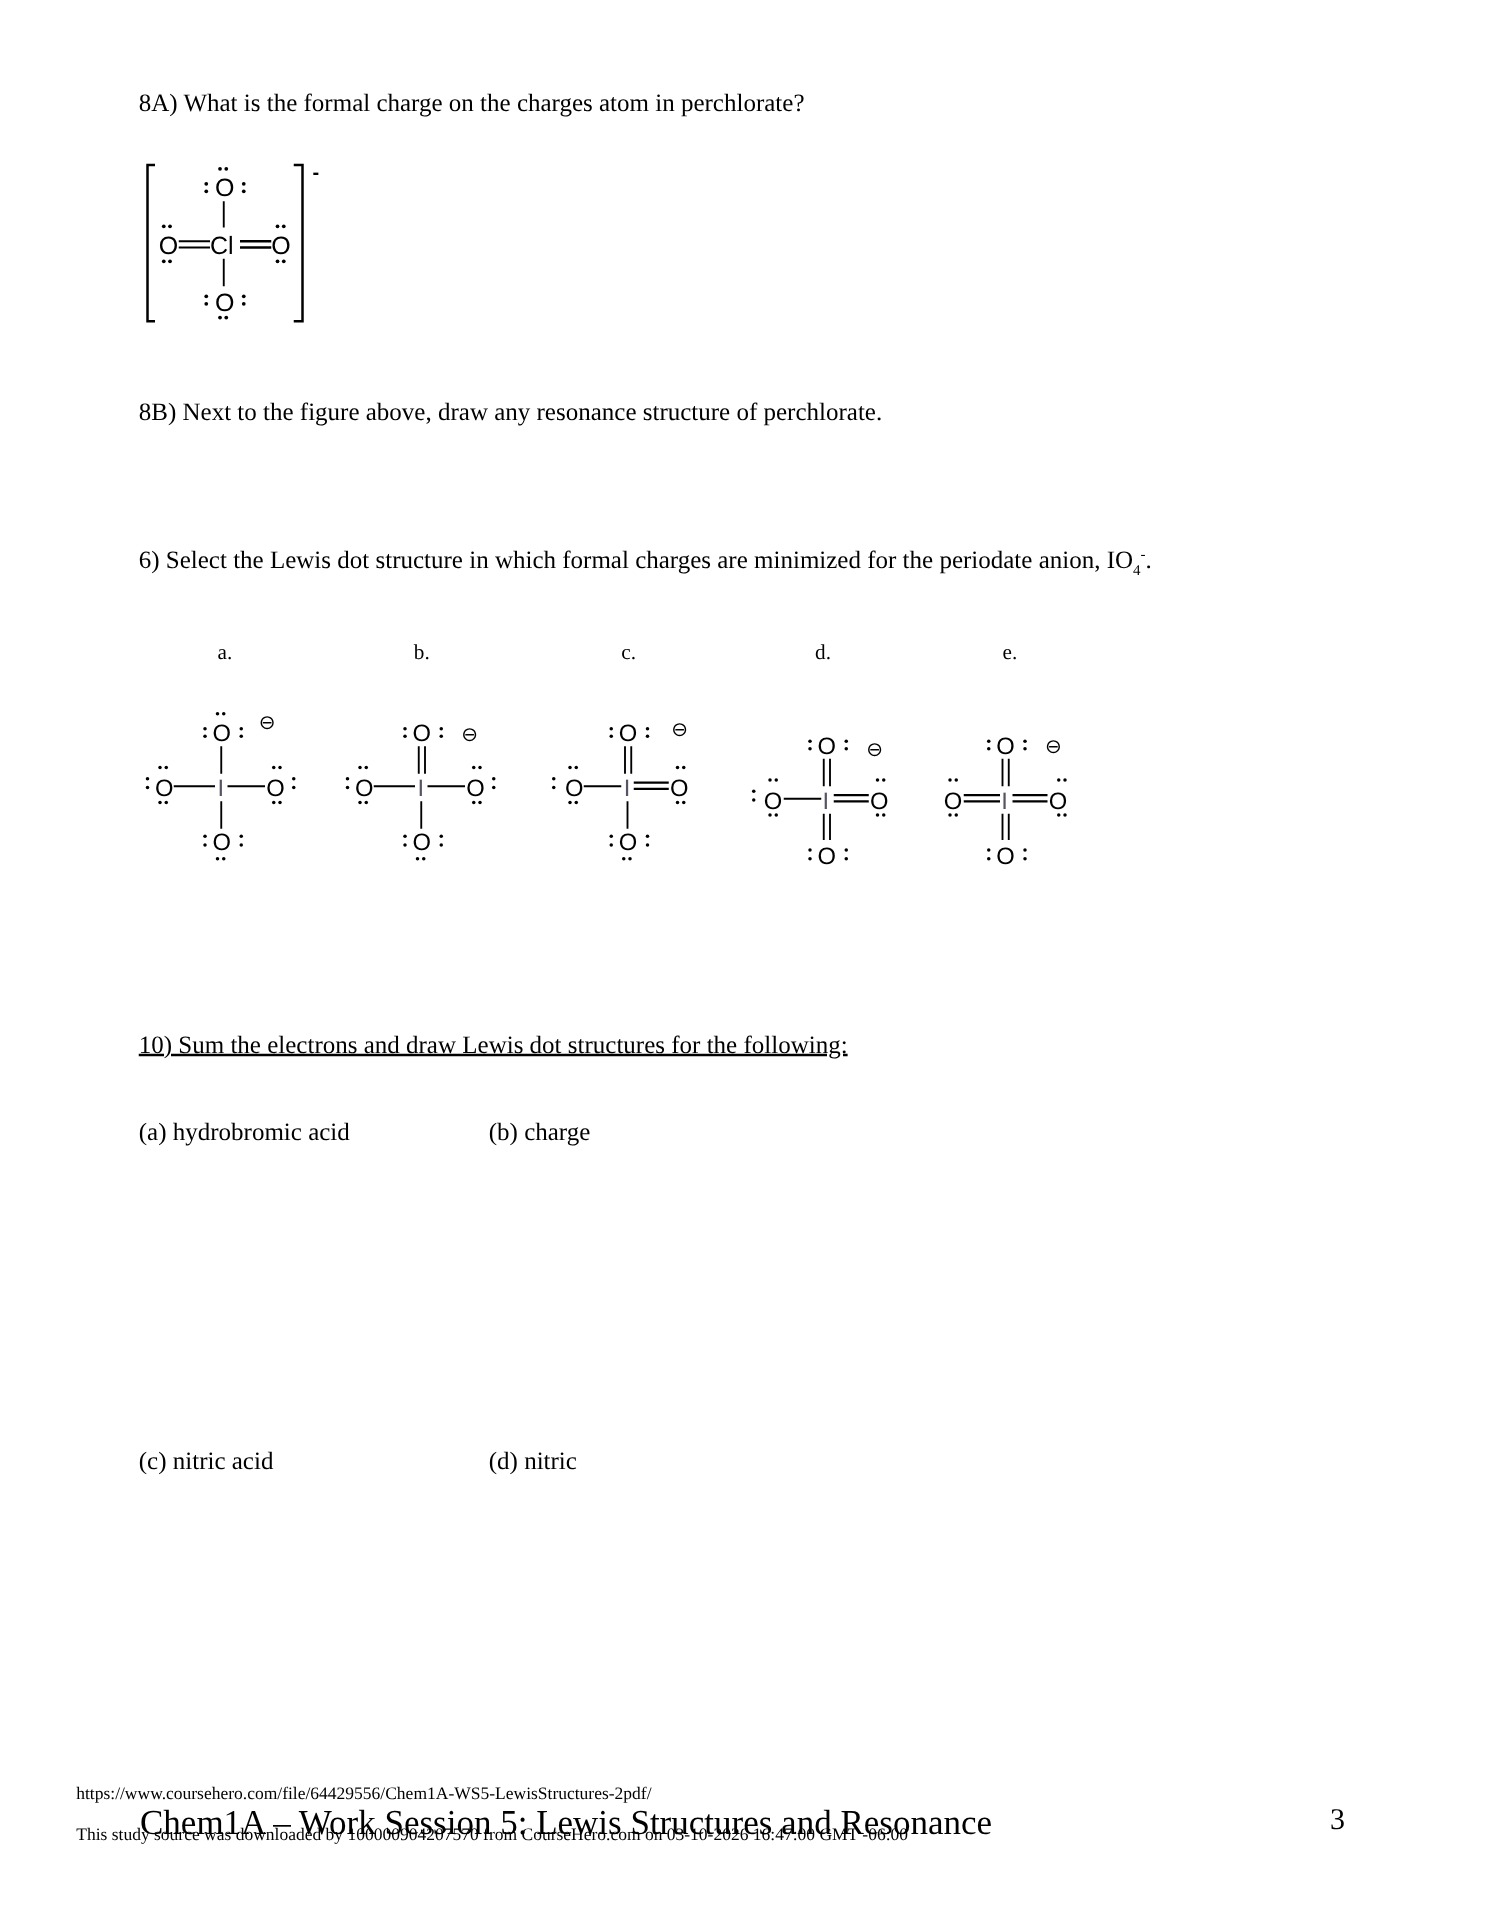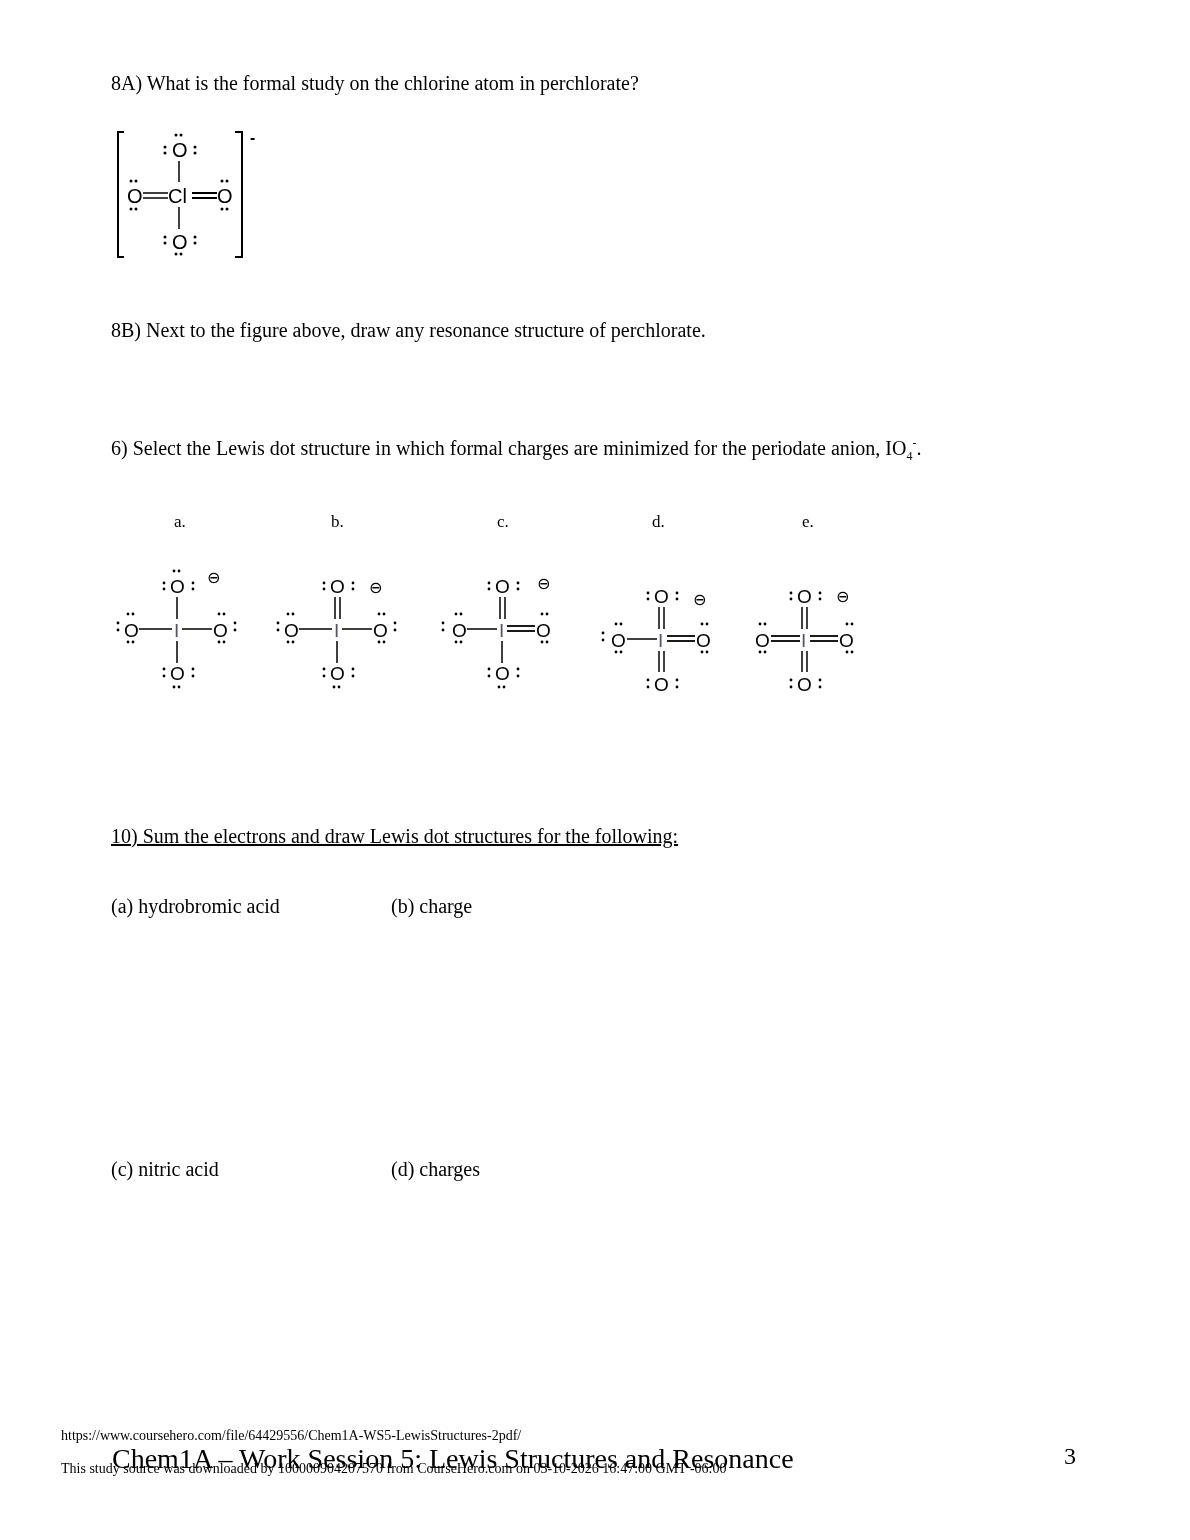--- a/index.html
+++ b/index.html
@@ -8,21 +8,21 @@
   .txt { position:absolute; font-size:20px; white-space:nowrap; }
   .small { position:absolute; font-size:14px; white-space:nowrap; }
   sub, sup { font-size:12px; }
   svg text { font-family:"Liberation Sans", "DejaVu Sans", sans-serif; }
   .optlabel { position:absolute; font-size:17px; }
   .fig { position:absolute; }
 </style>
 </head>
 <body>
 
-<div class="txt" style="left:111px; top:72px;">8A) What is the formal study on the chlorine atom in perchlorate?</div>
+<div class="txt" style="left:111px; top:72px;">8A) What is the formal charge on the charges atom in perchlorate?</div>
 
 <svg class="fig" style="left:110px; top:125px;" width="160" height="140" viewBox="0 0 160 140">
 
   <path d="M14 7 L8 7 L8 132 L14 132" stroke="#000" stroke-width="2" fill="none"></path>
   <path d="M125 7 L132 7 L132 132 L125 132" stroke="#000" stroke-width="2" fill="none"></path>
   <text x="140" y="18" font-size="16" font-weight="bold">-</text>
 
   <text x="62" y="32" font-size="20">O</text>
   <circle cx="66" cy="10" r="1.5"></circle>
     <circle cx="71" cy="10" r="1.5"></circle>
@@ -240,18 +240,18 @@
   <circle cx="39" cy="102" r="1.4"></circle>
     <circle cx="39" cy="109" r="1.4"></circle>
   <circle cx="68" cy="102" r="1.4"></circle>
     <circle cx="68" cy="109" r="1.4"></circle>
 </svg>
 
 <div class="txt" style="left:111px; top:825px;text-decoration:underline;">10) Sum the electrons and draw Lewis dot structures for the following:</div>
 <div class="txt" style="left:111px; top:895px;text-align:right;">(a) hydrobromic acid</div>
 <div class="txt" style="left:391px; top:895px;">(b) charge</div>
 <div class="txt" style="left:111px; top:1158px;">(c) nitric acid</div>
-<div class="txt" style="left:391px; top:1158px;">(d) charges</div>
+<div class="txt" style="left:391px; top:1158px;">(d) nitric</div>
 
 <div class="txt" style="left:112px; top:1443px; font-size:28px;">Chem1A – Work Session 5: Lewis Structures and Resonance</div>
 <div class="txt" style="left:1064px; top:1443px; font-size:24px;">3</div>
 <div class="small" style="left:61px; top:1461px;">This study source was downloaded by 100000904207570 from CourseHero.com on 03-10-2026 16:47:00 GMT -06:00</div>
 <div class="small" style="left:61px; top:1428px;">https://www.coursehero.com/file/64429556/Chem1A-WS5-LewisStructures-2pdf/</div>
 
 </body></html>

